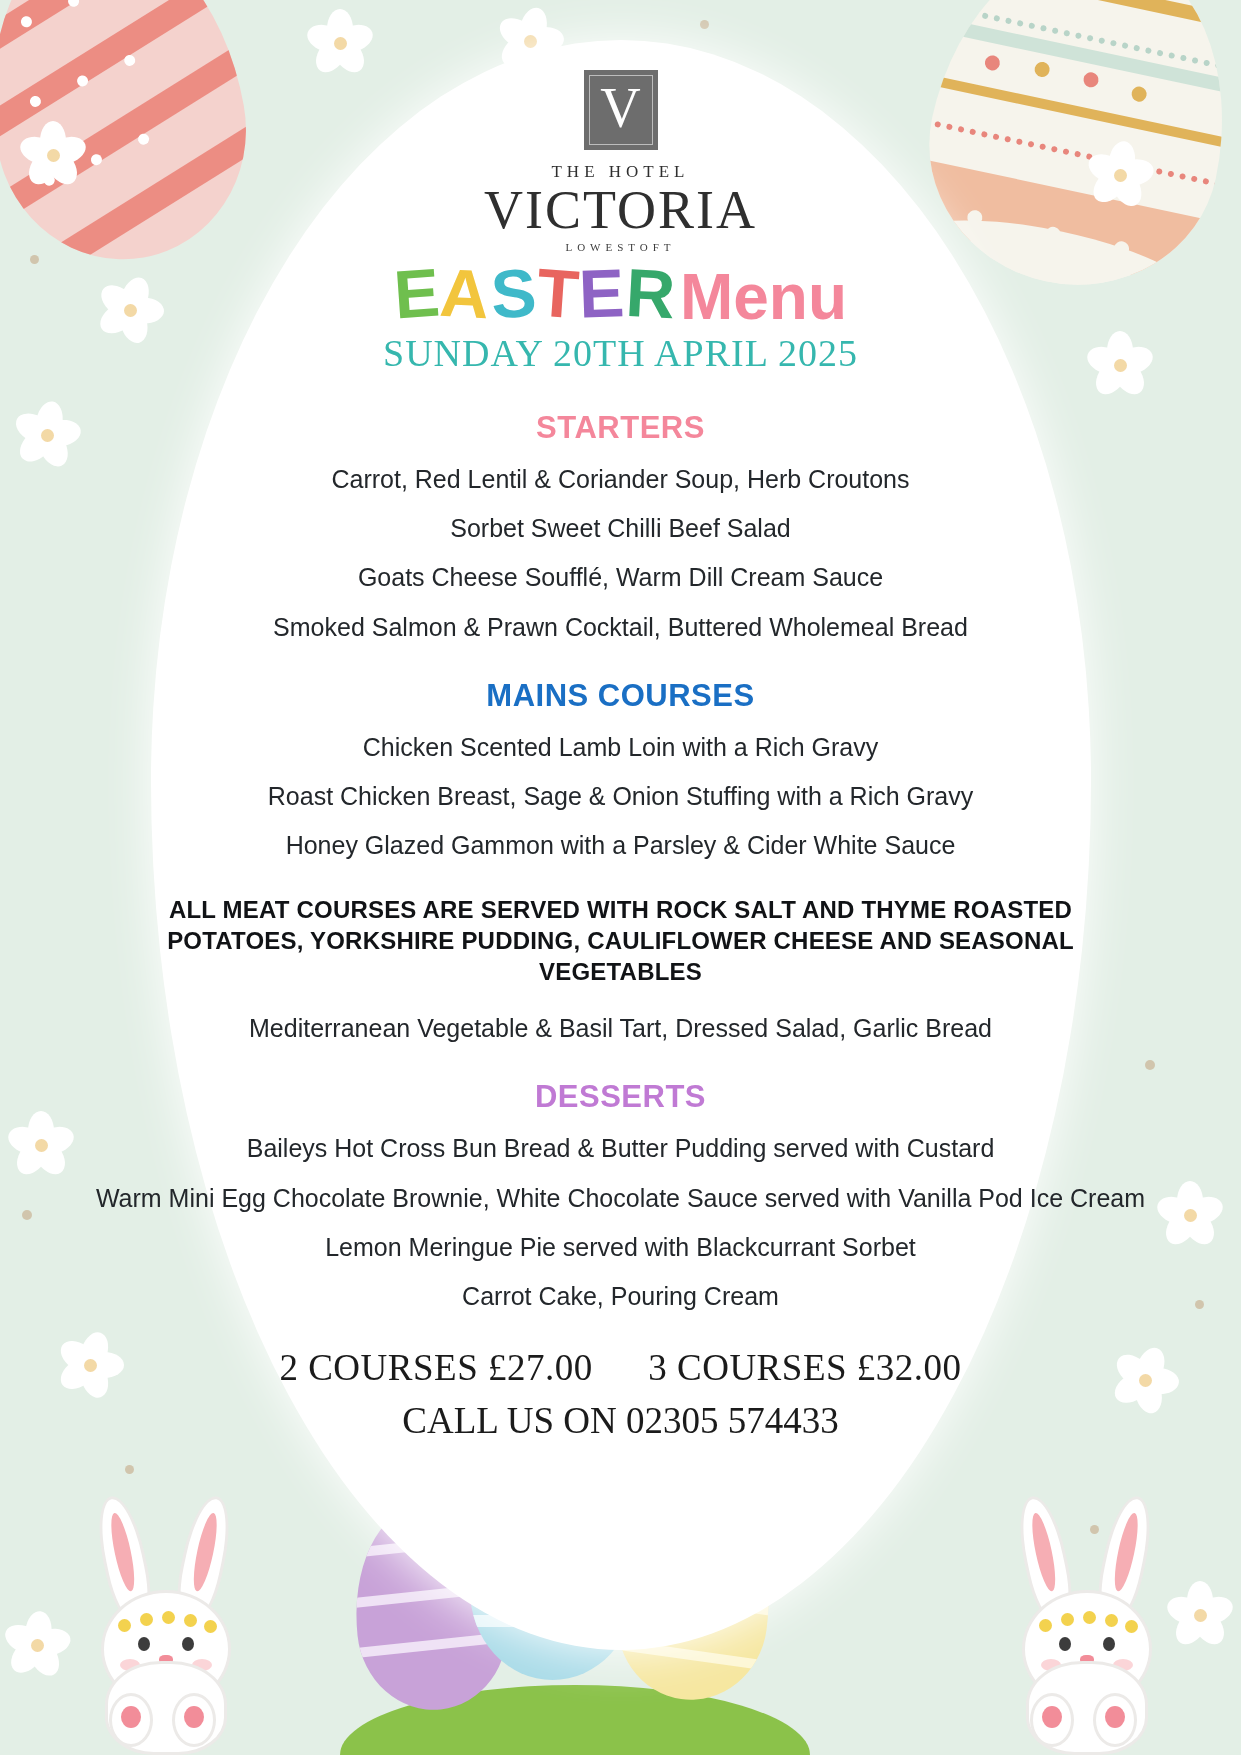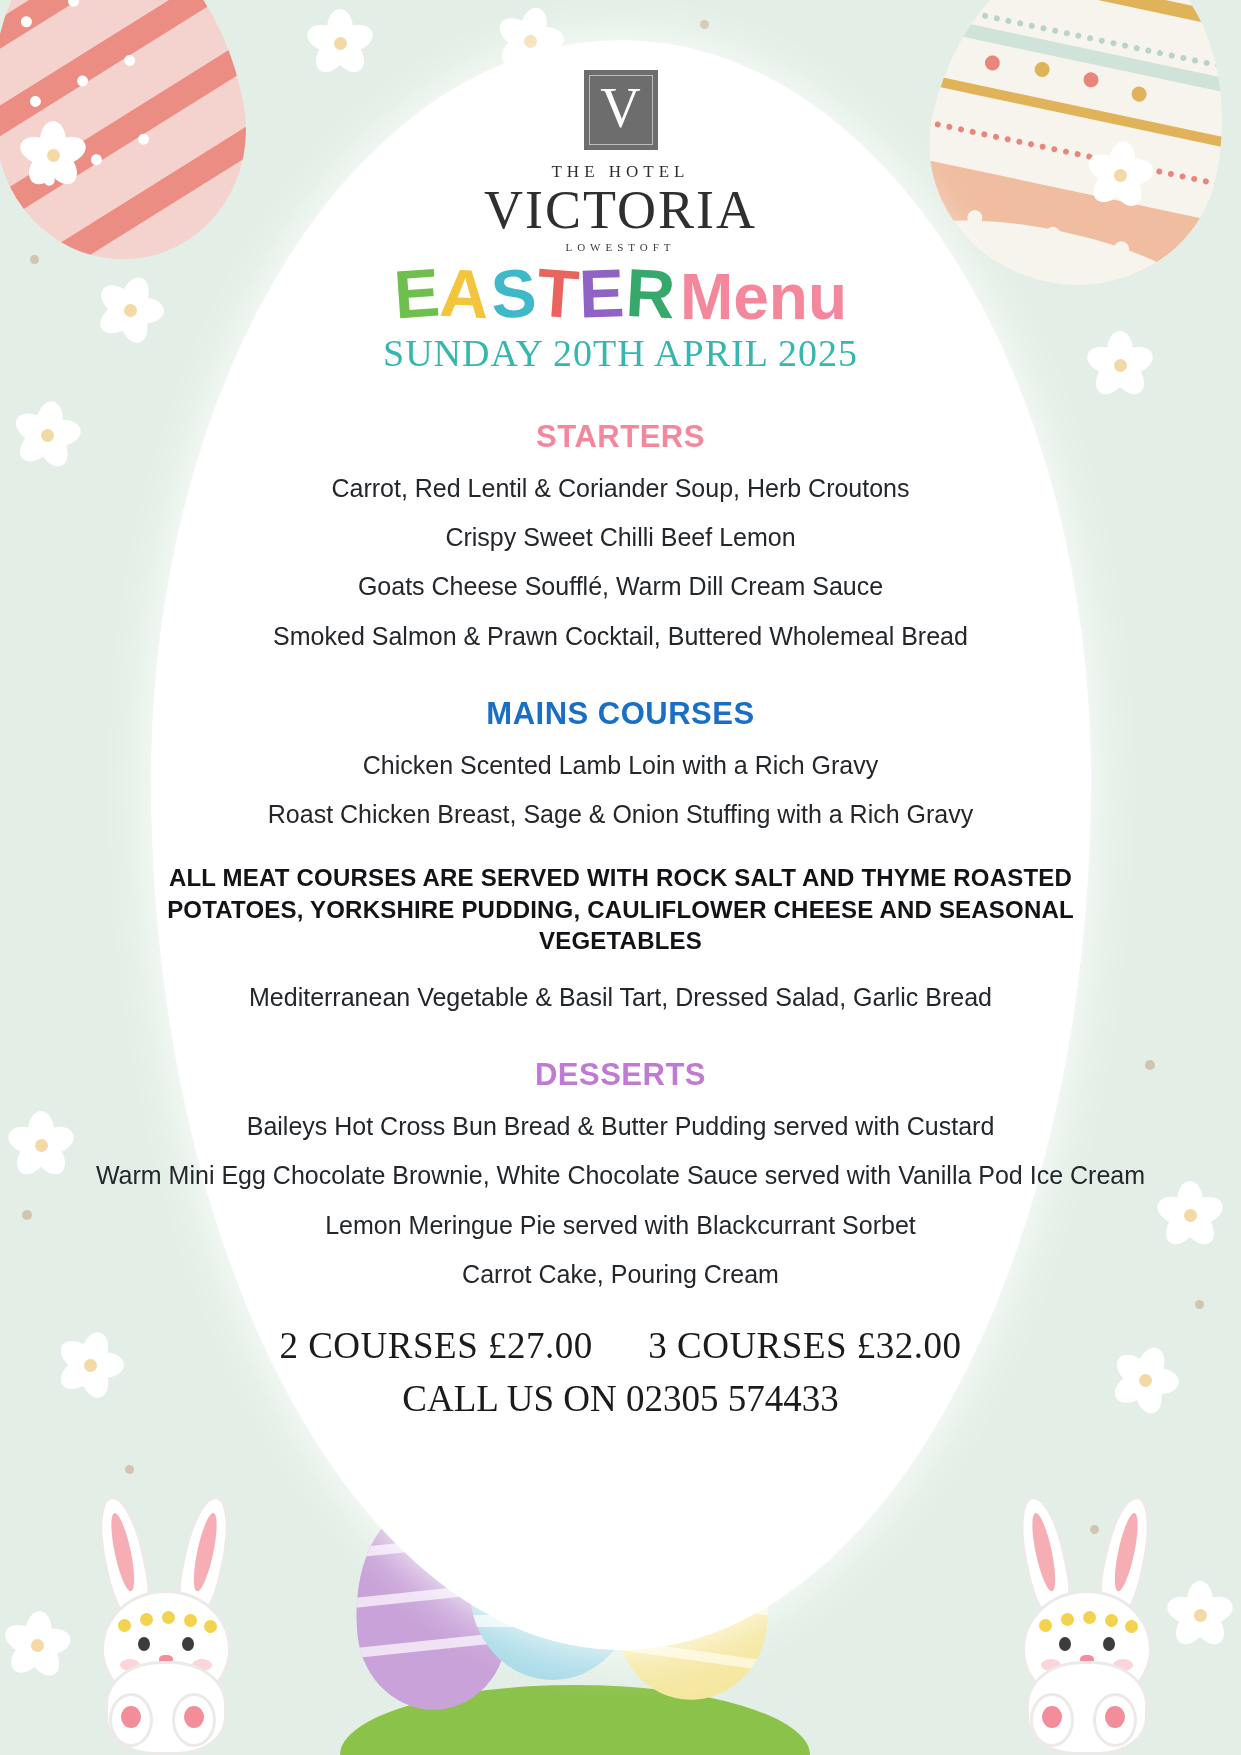--- a/index.html
+++ b/index.html
@@ -278,21 +278,21 @@
     font-size: 38px;
     color: #36b7ae;
     letter-spacing: 1px;
     margin-top: 4px;
   }
 
   .section-head {
     font-weight: bold;
     font-size: 31px;
     letter-spacing: .5px;
-    margin-top: 44px;
+    margin-top: 35px;
     margin-bottom: 4px;
   }
   .section-head.starters { color: #f4879b; }
   .section-head.mains { color: #1a6fc4; }
   .section-head.desserts { color: #c07ad4; }
 
   .item {
     font-size: 25px;
     color: #23272b;
     margin: 18px 0 0 0;
@@ -580,27 +580,28 @@
       <span style="color:#8e63c4; transform:rotate(-2deg);">E</span>
       <span style="color:#36a86b; transform:rotate(3deg);">R</span>
     </div>
     <div class="menu-word">Menu</div>
   </div>
 
   <div class="date">SUNDAY 20TH APRIL 2025</div>
 
   <div class="section-head starters">STARTERS</div>
   <div class="item">Carrot, Red Lentil &amp; Coriander Soup, Herb Croutons</div>
-  <div class="item">Crispy Sweet Chilli Beef Lemon</div>
+  <div class="item">Sorbet Sweet Chilli Beef Salad</div>
   <div class="item">Goats Cheese Soufflé, Warm Dill Cream Sauce</div>
   <div class="item">Smoked Salmon &amp; Prawn Cocktail, Buttered Wholemeal Bread</div>
 
   <div class="section-head mains">MAINS COURSES</div>
   <div class="item">Chicken Scented Lamb Loin with a Rich Gravy</div>
   <div class="item">Roast Chicken Breast, Sage &amp; Onion Stuffing with a Rich Gravy</div>
+  <div class="item">Honey Glazed Gammon with a Parsley &amp; Cider White Sauce</div>
 
   <div class="note">ALL MEAT COURSES ARE SERVED WITH ROCK SALT AND THYME ROASTED POTATOES, YORKSHIRE PUDDING, CAULIFLOWER CHEESE AND SEASONAL VEGETABLES</div>
 
   <div class="item">Mediterranean Vegetable &amp; Basil Tart, Dressed Salad, Garlic Bread</div>
 
   <div class="section-head desserts">DESSERTS</div>
   <div class="item">Baileys Hot Cross Bun Bread &amp; Butter Pudding served with Custard</div>
   <div class="item">Warm Mini Egg Chocolate Brownie, White Chocolate Sauce served with Vanilla Pod Ice Cream</div>
   <div class="item">Lemon Meringue Pie served with Blackcurrant Sorbet</div>
   <div class="item">Carrot Cake, Pouring Cream</div>

